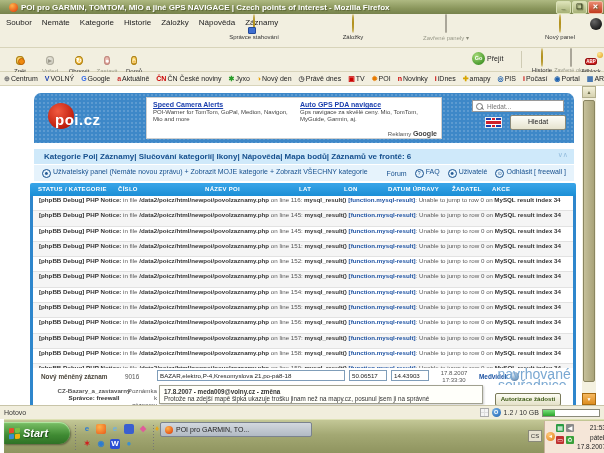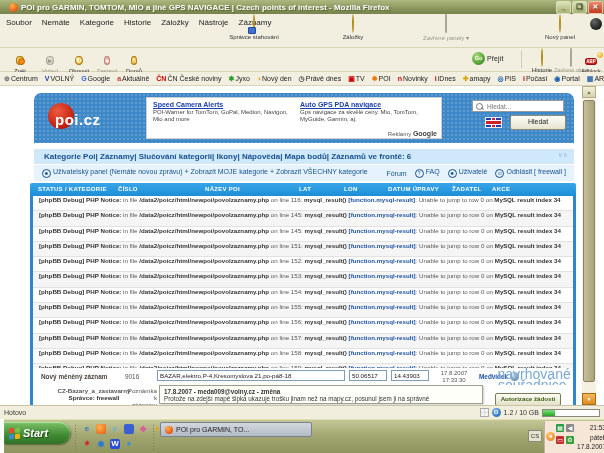--- a/index.html
+++ b/index.html
@@ -165,21 +165,21 @@
     </span>
   </div>
 
   <div class="menubar">
     <div class="menu-items">
         <span class="menu-item">Soubor</span>
         <span class="menu-item">Nemáte</span>
         <span class="menu-item">Kategorie</span>
         <span class="menu-item">Historie</span>
         <span class="menu-item">Záložky</span>
-        <span class="menu-item">Nástroje</span>
+        <span class="menu-item">Nápověda</span>
         <span class="menu-item">Záznamy</span>
       </div>
     <div class="mtool" style="left:218px;top:1px;width:72px;">
       <span class="smiley"><span class="sub"></span></span>
       <div class="lbl">Správce stahování</div>
     </div>
     <div class="mtool" style="left:328px;top:1px;width:50px;">
       <span class="smiley" style="background:radial-gradient(circle at 35% 30%,#ffd98a,#ef9a32 65%,#c2701a);"></span>
       <div class="lbl">Záložky</div>
     </div>

